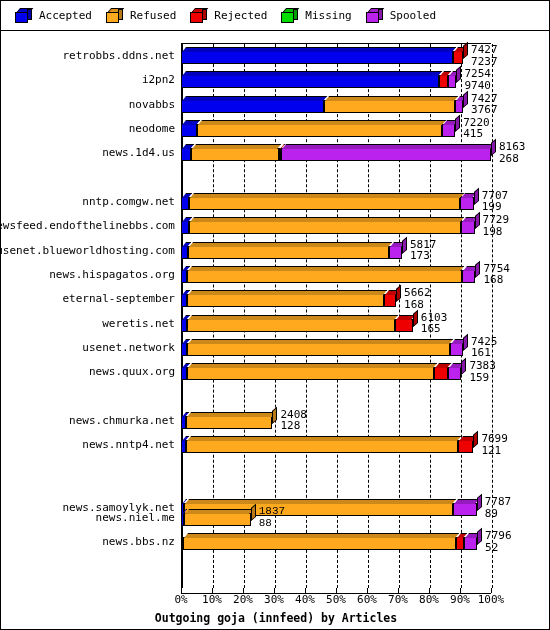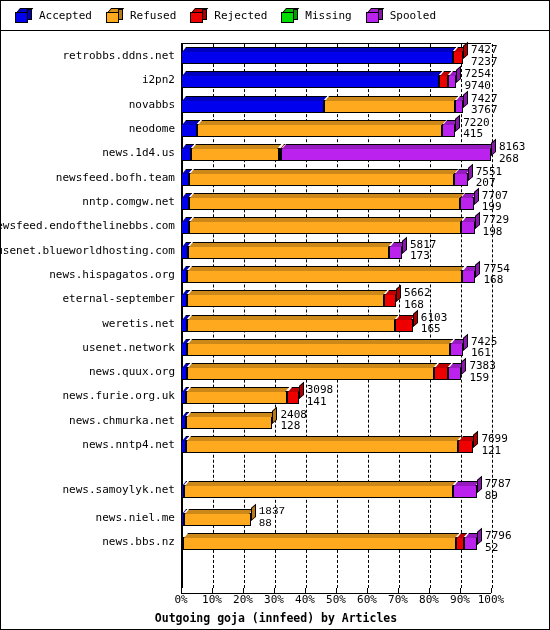--- a/index.html
+++ b/index.html
@@ -200,39 +200,20 @@
           <div class="seg" style="left: 100.13px; width: 209.87px; background: rgb(187, 34, 238);">
             <div class="toppoly" style="background: rgb(150, 27, 190);"></div>
           </div>
           <div class="bar-cap" style="left: 310px; background: rgb(135, 24, 171);"></div>
         </div>
         <div class="vals" style="left: 498px; top: 1px;">
           <div>8163</div>
           <div>268</div>
         </div>
       </div>
-      <div class="row" style="top: 121.6px;">
-        <div class="ylabel">newsfeed.bofh.team</div>
-        <div class="bar" style="width: 286.759px;">
-          <div class="seg" style="left: 0px; width: 7.74248px; background: rgb(0, 0, 238);">
-            <div class="toppoly" style="background: rgb(0, 0, 190);"></div>
-          </div>
-          <div class="seg" style="left: 7.74248px; width: 265.538px; background: rgb(255, 170, 30);">
-            <div class="toppoly" style="background: rgb(204, 136, 24);"></div>
-          </div>
-          <div class="seg" style="left: 273.281px; width: 13.4777px; background: rgb(187, 34, 238);">
-            <div class="toppoly" style="background: rgb(150, 27, 190);"></div>
-          </div>
-          <div class="bar-cap" style="left: 286.759px; background: rgb(135, 24, 171);"></div>
-        </div>
-        <div class="vals" style="left: 474.759px; top: 1px;">
-          <div>7551</div>
-          <div>207</div>
-        </div>
-      </div>
       <div class="row" style="top: 145.92px;">
         <div class="ylabel">nntp.comgw.net</div>
         <div class="bar" style="width: 292.683px;">
           <div class="seg" style="left: 0px; width: 7.60975px; background: rgb(0, 0, 238);">
             <div class="toppoly" style="background: rgb(0, 0, 190);"></div>
           </div>
           <div class="seg" style="left: 7.60975px; width: 271.61px; background: rgb(255, 170, 30);">
             <div class="toppoly" style="background: rgb(204, 136, 24);"></div>
           </div>
           <div class="seg" style="left: 279.219px; width: 13.4634px; background: rgb(187, 34, 238);">
@@ -374,39 +355,20 @@
           <div class="seg" style="left: 267.201px; width: 13.1778px; background: rgb(187, 34, 238);">
             <div class="toppoly" style="background: rgb(150, 27, 190);"></div>
           </div>
           <div class="bar-cap" style="left: 280.379px; background: rgb(135, 24, 171);"></div>
         </div>
         <div class="vals" style="left: 468.379px; top: 1px;">
           <div>7383</div>
           <div>159</div>
         </div>
       </div>
-      <div class="row" style="top: 340.48px;">
-        <div class="ylabel">news.furie.org.uk</div>
-        <div class="bar" style="width: 117.65px;">
-          <div class="seg" style="left: 0px; width: 5.41192px; background: rgb(0, 0, 238);">
-            <div class="toppoly" style="background: rgb(0, 0, 190);"></div>
-          </div>
-          <div class="seg" style="left: 5.41192px; width: 100.473px; background: rgb(255, 170, 30);">
-            <div class="toppoly" style="background: rgb(204, 136, 24);"></div>
-          </div>
-          <div class="seg" style="left: 105.885px; width: 11.765px; background: rgb(238, 0, 0);">
-            <div class="toppoly" style="background: rgb(190, 0, 0);"></div>
-          </div>
-          <div class="bar-cap" style="left: 117.65px; background: rgb(171, 0, 0);"></div>
-        </div>
-        <div class="vals" style="left: 305.65px; top: 1px;">
-          <div>3098</div>
-          <div>141</div>
-        </div>
-      </div>
       <div class="row" style="top: 364.8px;">
         <div class="ylabel">news.chmurka.net</div>
         <div class="bar" style="width: 91.4468px;">
           <div class="seg" style="left: 0px; width: 4.84668px; background: rgb(0, 0, 238);">
             <div class="toppoly" style="background: rgb(0, 0, 190);"></div>
           </div>
           <div class="seg" style="left: 4.84668px; width: 86.6001px; background: rgb(255, 170, 30);">
             <div class="toppoly" style="background: rgb(204, 136, 24);"></div>
           </div>
           <div class="bar-cap" style="left: 91.4468px; background: rgb(184, 122, 22);"></div>
@@ -428,21 +390,21 @@
           <div class="seg" style="left: 276.591px; width: 15.7885px; background: rgb(238, 0, 0);">
             <div class="toppoly" style="background: rgb(190, 0, 0);"></div>
           </div>
           <div class="bar-cap" style="left: 292.379px; background: rgb(171, 0, 0);"></div>
         </div>
         <div class="vals" style="left: 480.379px; top: 1px;">
           <div>7699</div>
           <div>121</div>
         </div>
       </div>
-      <div class="row" style="top: 434px;">
+      <div class="row" style="top: 452px;">
         <div class="ylabel">news.samoylyk.net</div>
         <div class="bar" style="width: 295.721px;">
           <div class="seg" style="left: 0px; width: 3.25293px; background: rgb(0, 0, 238);">
             <div class="toppoly" style="background: rgb(0, 0, 190);"></div>
           </div>
           <div class="seg" style="left: 3.25293px; width: 269.106px; background: rgb(255, 170, 30);">
             <div class="toppoly" style="background: rgb(204, 136, 24);"></div>
           </div>
           <div class="seg" style="left: 272.359px; width: 23.362px; background: rgb(187, 34, 238);">
             <div class="toppoly" style="background: rgb(150, 27, 190);"></div>

